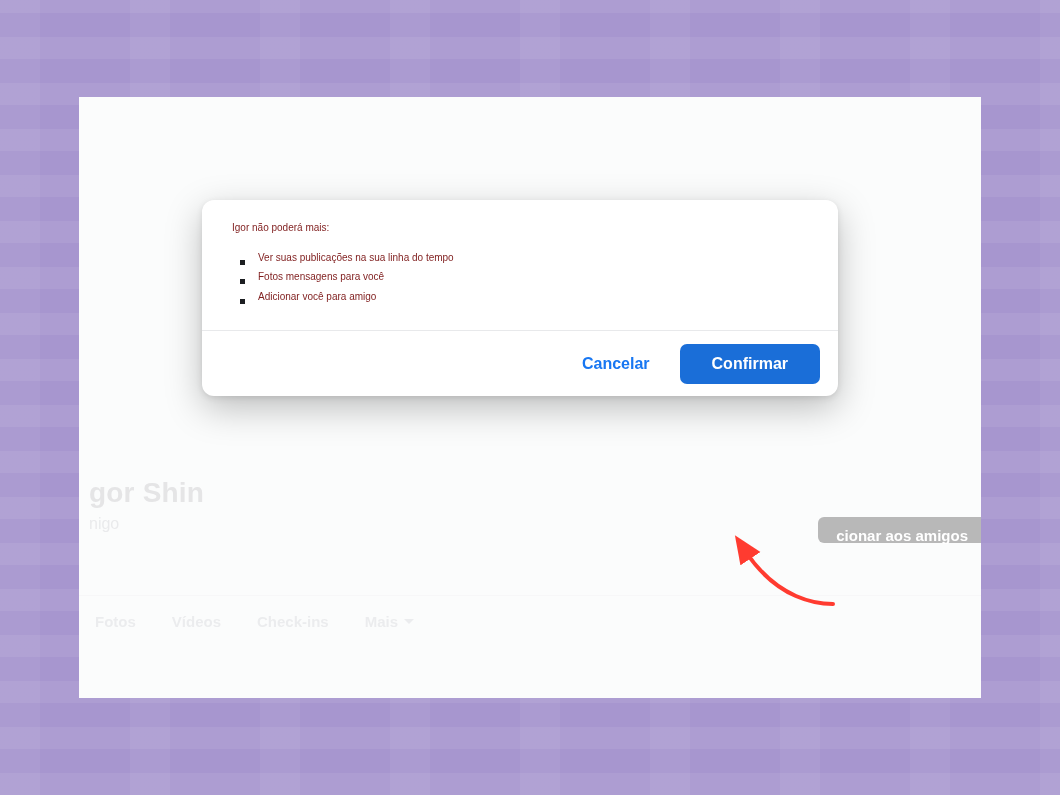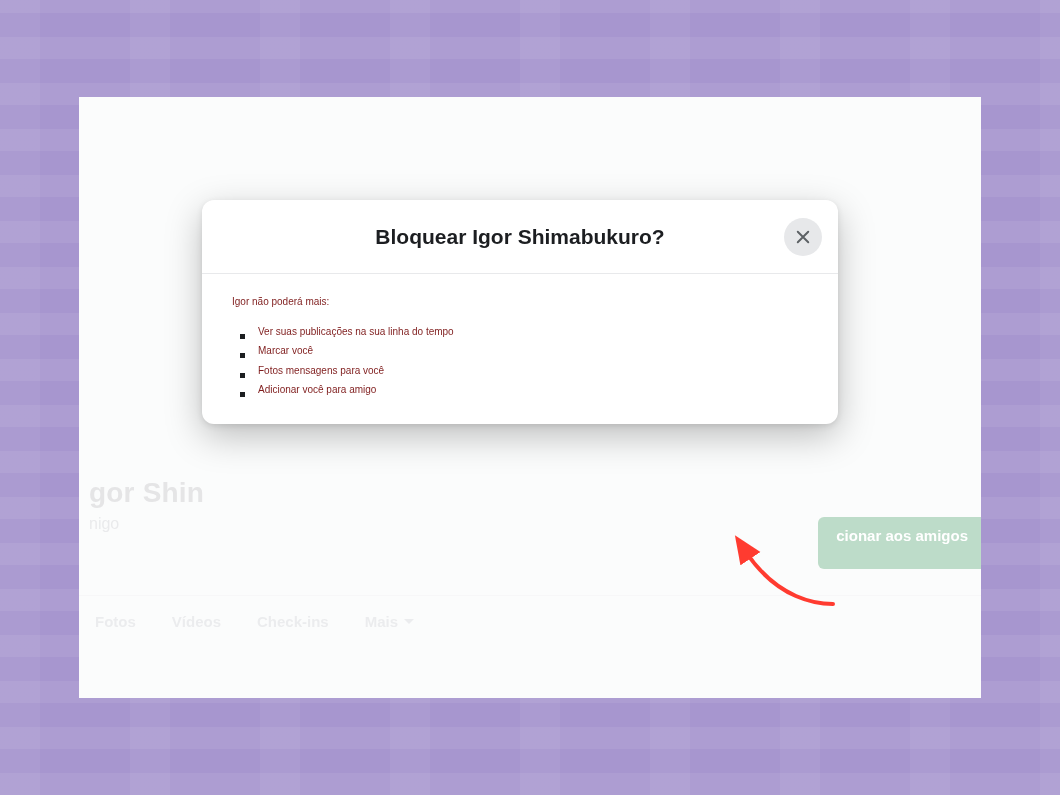--- a/index.html
+++ b/index.html
@@ -52,24 +52,24 @@
     }
     .profile-sub {
       font-size: 16px;
       color: #b0b4b9;
       margin-top: 6px;
     }
     .friend-button {
       position: absolute;
       right: -5px;
       top: 420px;
-      height: 52px;
+      height: 26px;
       line-height: 38px;
       padding: 0 18px;
-      background: #15803d;
+      background: #000000;
       color: #ffffff;
       font-size: 15px;
       font-weight: 600;
       border-radius: 6px;
       white-space: nowrap;
     }
     .tab-row {
       position: absolute;
       left: 0;
       top: 498px;
@@ -229,36 +229,35 @@
     <span class="tab-item">
       <span>Mais</span>
       <span class="tab-caret"></span>
     </span>
   </div>
 
   <div class="dim-overlay"></div>
 </div>
 
 <div class="modal">
-  <div class="modal-header">
-    <div class="modal-title">Bloquear Igor Shimabukuro?</div>
-    <div class="close-btn">
-      <svg viewBox="0 0 24 24">
-        <path d="M5 5 L19 19 M19 5 L5 19"></path>
-      </svg>
-    </div>
-  </div>
   <div class="modal-body">
     <div class="lead">Igor não poderá mais:</div>
     <ul>
       <li>Ver suas publicações na sua linha do tempo</li>
-      <li>Marcar você</li>
       <li>Fotos mensagens para você</li>
       <li>Adicionar você para amigo</li>
     </ul>
+  </div>
+  <div class="modal-footer">
+    <div class="btn-cancel">
+      <span>Cancelar</span>
+    </div>
+    <div class="btn-confirm">
+      <span>Confirmar</span>
+    </div>
   </div>
 </div>
 
 <div class="callout-arrow">
   <svg viewBox="0 0 110 80">
     <defs>
       <marker id="arrowhead" markerWidth="10" markerHeight="10" refX="2" refY="3" orient="auto">
         <path d="M0,0 L0,6 L7,3 z" fill="#ff3b30"></path>
       </marker>
     </defs>

